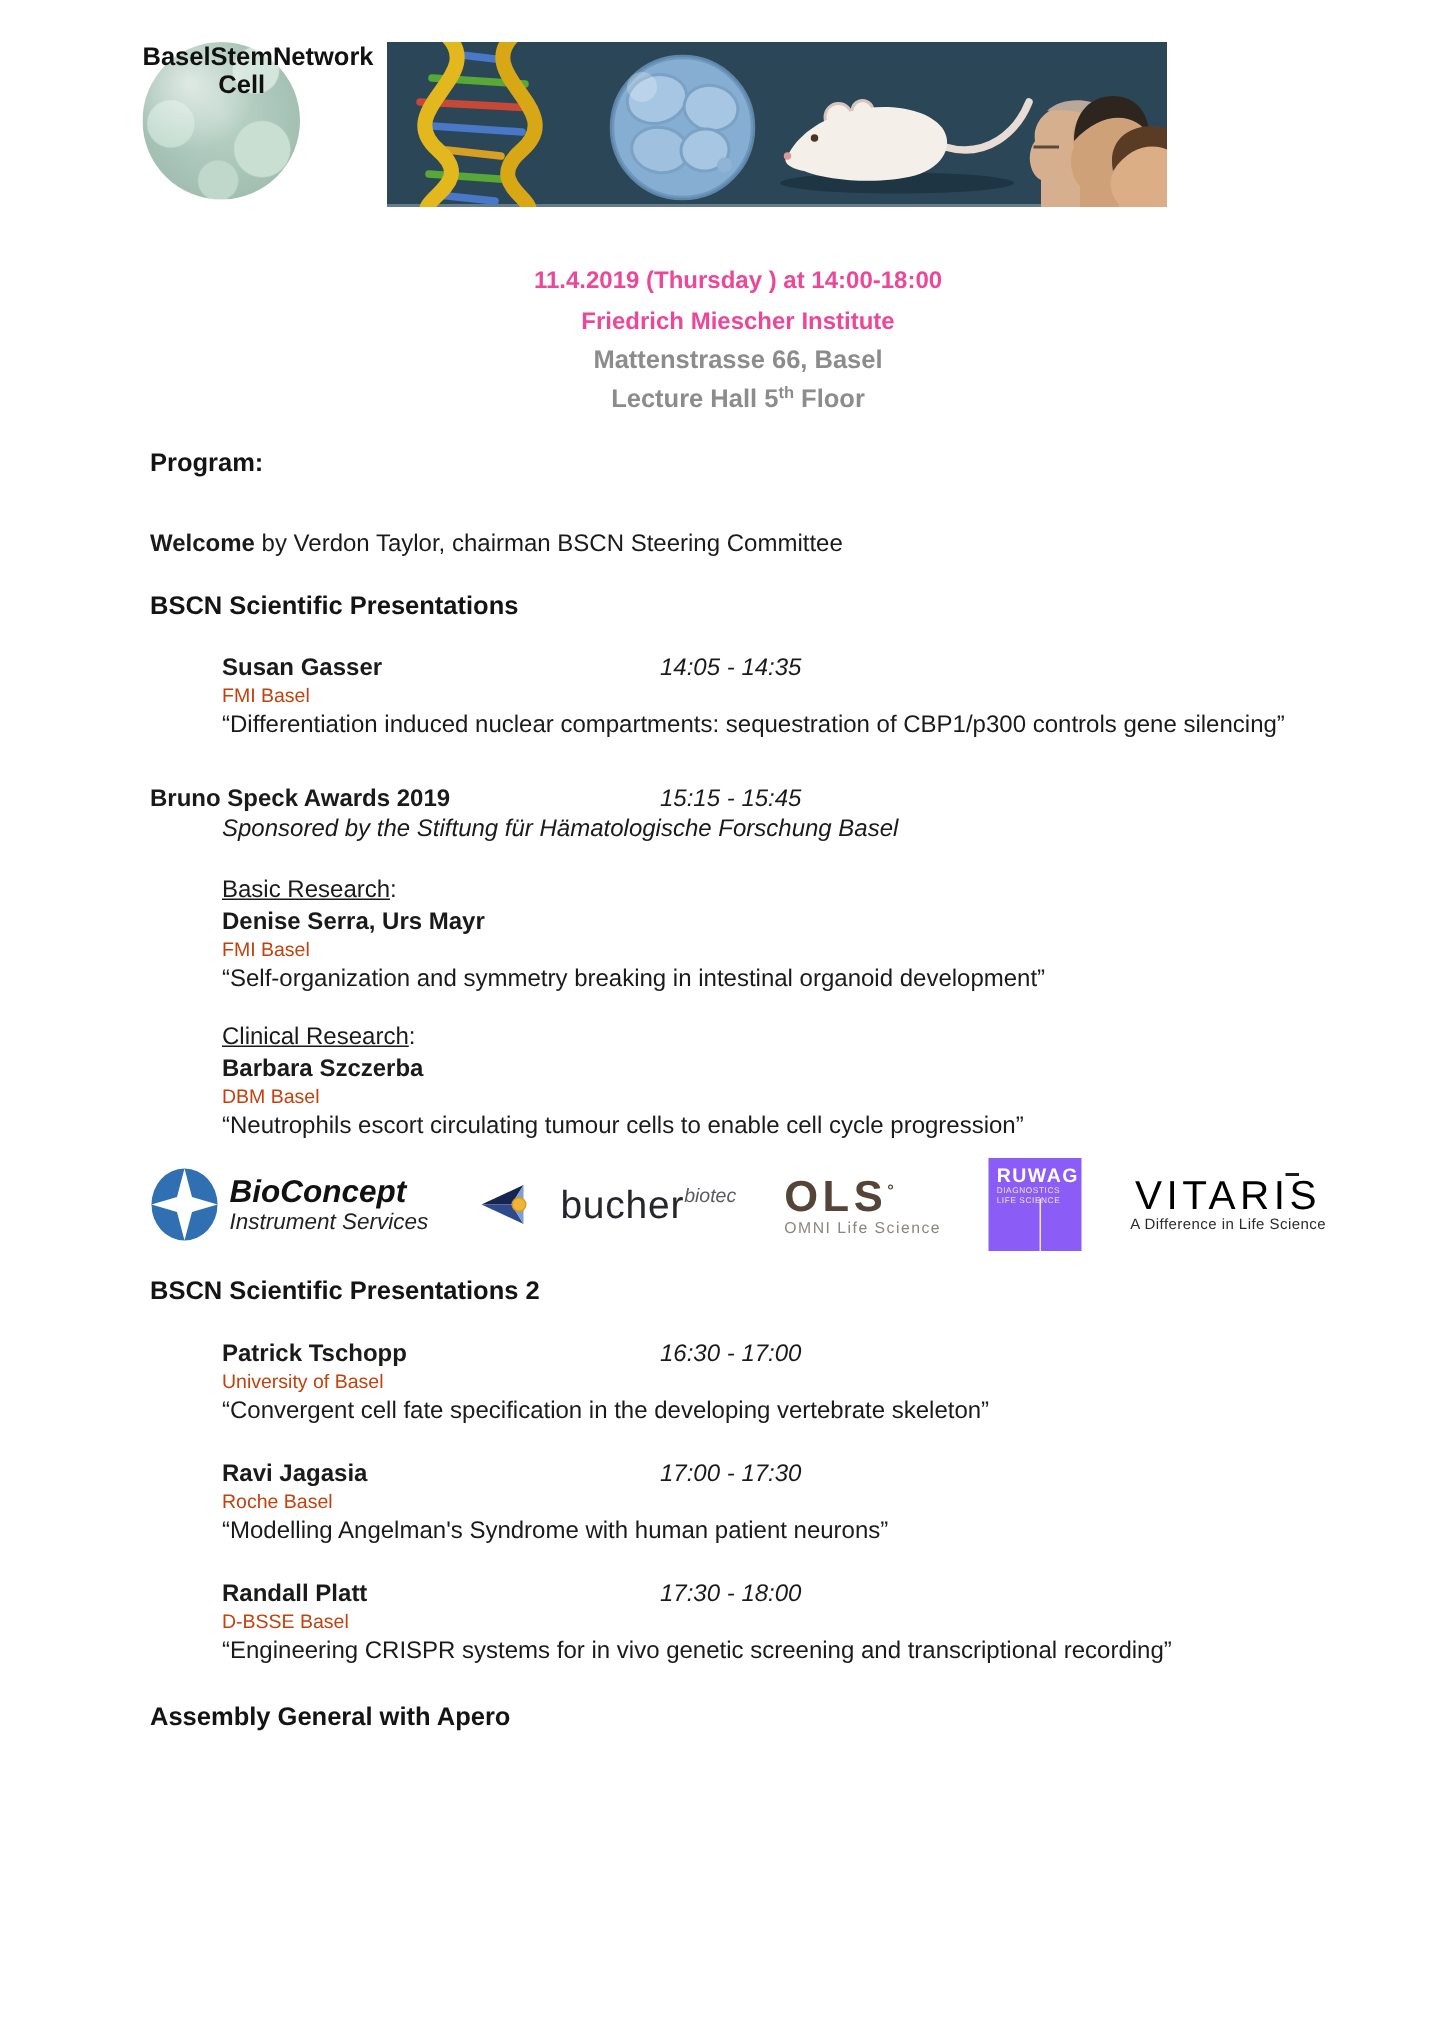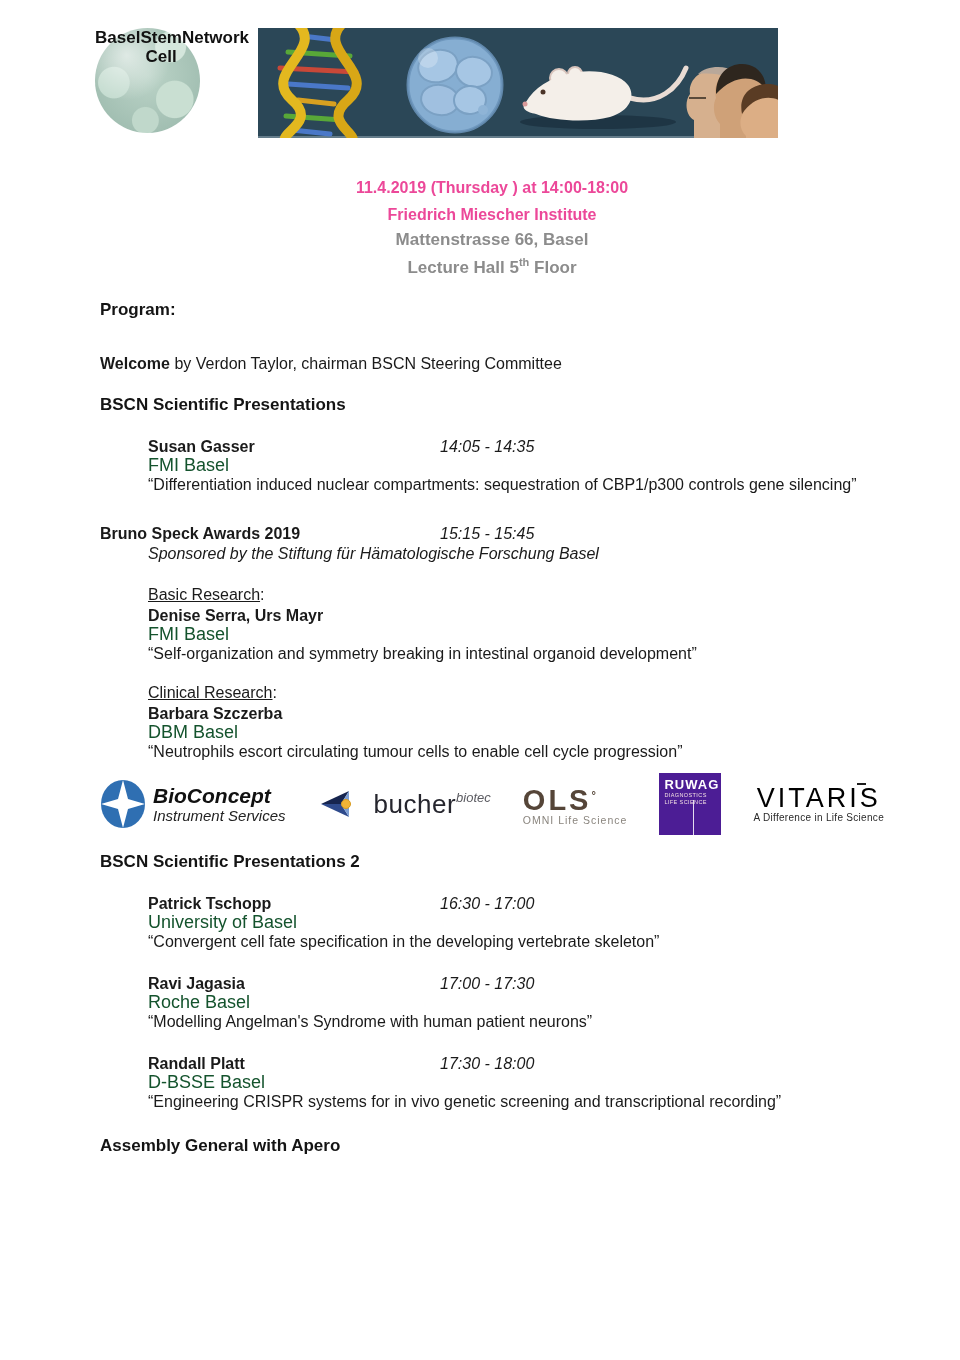--- a/index.html
+++ b/index.html
@@ -34,21 +34,21 @@
   .welcome{margin-top:34px;font-size:16px;line-height:20px;}
   .welcome .lead{font-weight:bold;}
   .section-heading{margin-top:21px;}
   
   .talk{margin-left:48px;margin-top:21px;}
   .talk-head{display:flex;}
   .talk-name{font-weight:bold;font-size:16px;line-height:21px;width:292px;}
   .talk-time{font-style:italic;font-size:16px;line-height:21px;}
   .talk-name2{font-weight:bold;font-size:16px;line-height:21px;}
   .talk-name2:empty{display:none;}
-  .talk-affil{font-size:18px;line-height:16px;color:#14532d;}
+  .talk-affil{font-size:13px;line-height:16px;color:#c2410c;}
   .talk-title{font-size:16px;line-height:20px;max-width:740px;margin-top:2px;}
   
   .awards-head{display:flex;margin-top:29px;}
   .awards-label{font-weight:bold;font-size:16px;line-height:20px;width:340px;}
   .awards-time{font-style:italic;font-size:16px;line-height:20px;}
   .awards-note{font-style:italic;font-size:16px;line-height:20px;margin-left:48px;}
   .award-entry{margin-left:48px;margin-top:19px;}
   .award-category{font-size:16px;line-height:20px;}
   .award-category .u{text-decoration:underline;}
   .award-names{font-weight:bold;font-size:16px;line-height:21px;}
@@ -63,21 +63,21 @@
   .bioconcept-text{margin-left:7px;}
   .bioconcept-name{font-size:21px;line-height:23px;font-weight:bold;font-style:italic;color:#111;}
   .bioconcept-tag{font-size:15px;line-height:17px;font-style:italic;color:#222;}
   .bucher-text{margin-left:20px;display:flex;}
   .bucher-name{font-size:26px;line-height:26px;color:#26262e;letter-spacing:.5px;}
   .bucher-tag{font-size:13px;line-height:14px;font-style:italic;color:#5a5a60;}
   .ols{display:flex;flex-direction:column;align-items:flex-start;}
   .ols-name{font-size:29px;line-height:28px;font-weight:800;letter-spacing:3px;color:#554538;}
   .ols-name sup{font-size:11px;font-weight:bold;}
   .ols-tag{font-size:10.5px;line-height:12px;letter-spacing:1px;color:#8a857e;}
-  .ruwag{position:relative;width:62px;height:62px;background:#4c1d95;padding:0;box-sizing:border-box;}
+  .ruwag{position:relative;width:62px;height:62px;background:#8b5cf6;padding:0;box-sizing:border-box;}
   .ruwag-name{font-size:13px;line-height:14px;font-weight:900;letter-spacing:1px;color:#fff;padding:5px 0 0 5px;}
   .ruwag-l1,.ruwag-l2{font-size:5.5px;line-height:7px;letter-spacing:.4px;color:#f3dfe3;padding-left:5px;}
   .ruwag-bar{position:absolute;left:34px;top:27px;width:1px;height:35px;background:rgba(255,255,255,.85);}
   .vitaris{display:flex;flex-direction:column;align-items:center;}
   .vitaris-name{position:relative;font-size:27px;line-height:28px;letter-spacing:3px;color:#000000;}
   .vitaris-mark{position:absolute;top:-1px;right:15px;width:9px;height:2.5px;background:#1c1c1c;}
   .vitaris-tag{font-size:10px;line-height:12px;color:#2a2a2a;letter-spacing:.3px;}
   .closing{margin-top:24px;}
 </style>
 </head>

